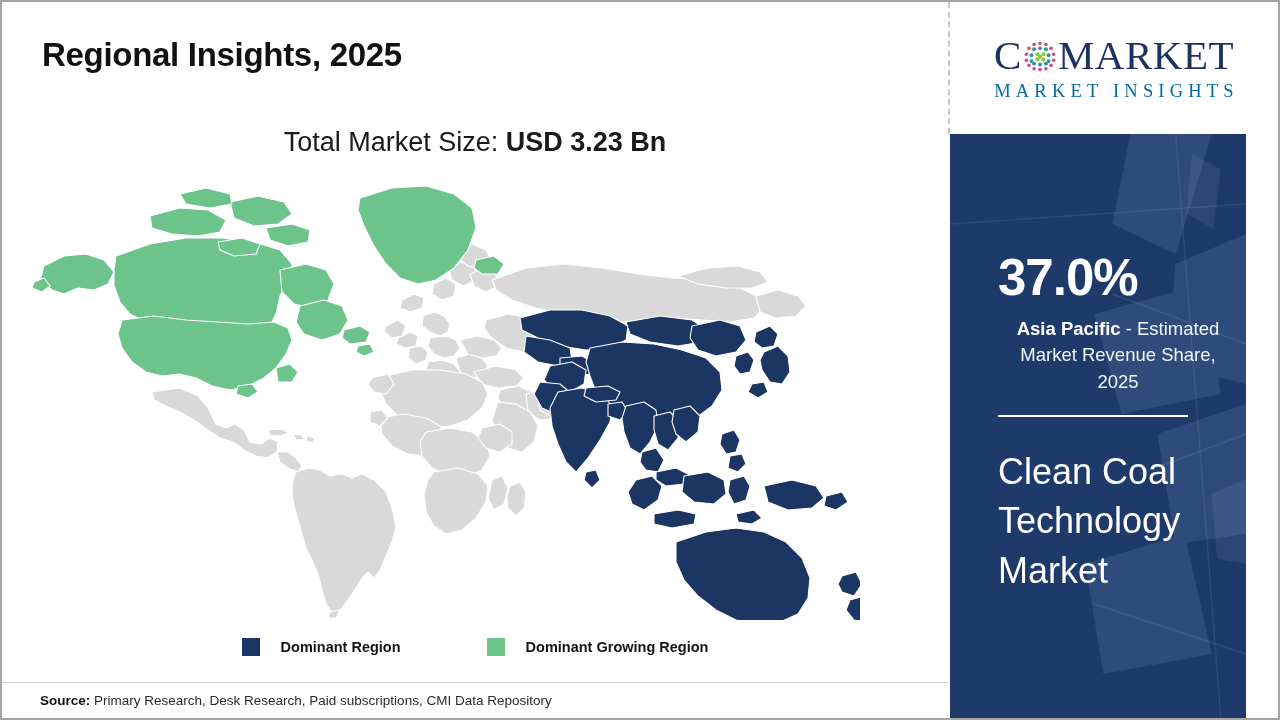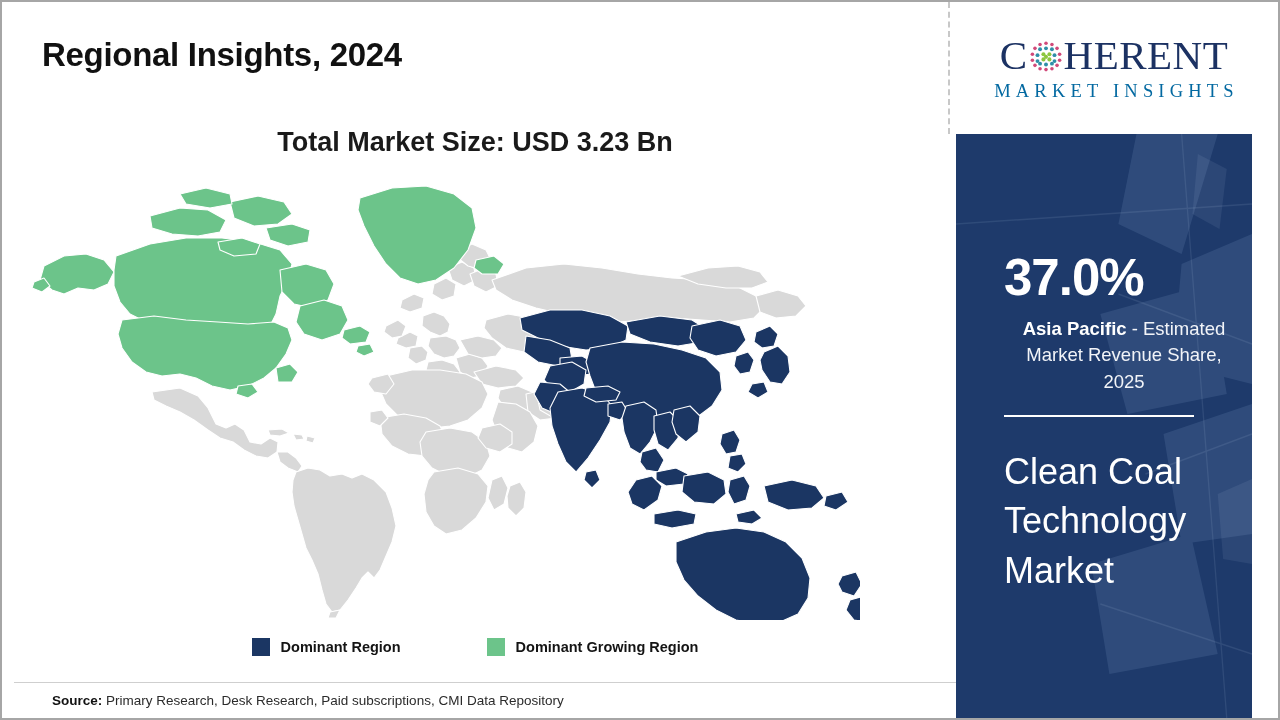--- a/index.html
+++ b/index.html
@@ -42,21 +42,21 @@
   #market-size-line {
     position: absolute;
     left: 0;
     top: 125px;
     width: 946px;
     text-align: center;
     font-size: 27px;
     color: #1a1a1a;
     white-space: nowrap;
   }
-  #market-size-line .label { font-weight: 700; }
+  #market-size-line .label { font-weight: 400; }
   #market-size-line .value { font-weight: bold; }
 
   
   #map-wrap {
     position: absolute;
     left: 28px;
     top: 178px;
     width: 830px;
     height: 440px;
   }
@@ -69,39 +69,39 @@
     top: 636px;
     width: 946px;
     display: flex;
     justify-content: center;
     align-items: center;
     gap: 86px;
   }
   .legend-item {
     display: flex;
     align-items: center;
-    gap: 11px;
+    gap: 21px;
   }
   .legend-swatch {
     width: 18px;
     height: 18px;
     display: block;
     flex: 0 0 auto;
   }
   .legend-label {
     font-size: 14.5px;
     font-weight: bold;
     color: #141414;
     white-space: nowrap;
   }
 
   
   #source-bar {
     position: absolute;
-    left: 12px;
+    left: 0;
     bottom: 0;
     width: 946px;
     height: 36px;
     border-top: 1px solid #cfcfcf;
     display: flex;
     align-items: center;
     padding-left: 38px;
   }
   #source-text {
     font-size: 13.5px;
@@ -165,21 +165,21 @@
     font-size: 18.5px;
     color: #0369a1;
     letter-spacing: 5.2px;
     margin-top: 5px;
     padding-left: 5px;
   }
 
   
   #stat-panel {
     position: absolute;
-    left: 6px;
+    left: 0;
     top: 132px;
     width: 296px;
     height: 584px;
     background: #1e3a6b;
     overflow: hidden;
   }
   #panel-bg { position: absolute; inset: 0; width: 100%; height: 100%; }
 
   #panel-content {
     position: absolute;
@@ -219,21 +219,21 @@
     line-height: 1.38;
   }
 </style>
 </head>
 <body>
 
 <div id="canvas">
 
   <div id="left-panel">
 
-    <div id="page-title">Regional Insights, 2024</div>
+    <div id="page-title">Regional Insights, 2025</div>
 
     <div id="market-size-line">
       <span class="label">Total Market Size: </span><span class="value">USD 3.23 Bn</span>
     </div>
 
     <div id="map-wrap">
       <svg id="map-svg" viewBox="0 0 830 440" xmlns="http://www.w3.org/2000/svg">
 
         <g fill="#d9d9d9" stroke="#ffffff" stroke-width="1.1" stroke-linejoin="round">
 
@@ -436,21 +436,21 @@
             <circle cx="20" cy="30" r="2.3" fill="#2f8fa8"></circle>
             <circle cx="27" cy="29" r="2.3" fill="#2f8fa8"></circle>
 
             <circle cx="17" cy="18" r="2.4" fill="#8cc63f"></circle>
             <circle cx="24" cy="18" r="2.4" fill="#8cc63f"></circle>
             <circle cx="17" cy="24" r="2.4" fill="#8cc63f"></circle>
             <circle cx="24" cy="24" r="2.4" fill="#8cc63f"></circle>
             <circle cx="20" cy="21" r="2.4" fill="#8cc63f"></circle>
           </g>
         </svg>
-        <span class="logo-word">HERENT</span>
+        <span class="logo-word">MARKET</span>
       </div>
       <div id="logo-sub">MARKET INSIGHTS</div>
     </div>
 
     <div id="stat-panel">
       <svg id="panel-bg" viewBox="0 0 328 584" preserveAspectRatio="none" xmlns="http://www.w3.org/2000/svg">
         <rect x="0" y="0" width="328" height="584" fill="#1e3a6b"></rect>
         <g opacity="0.13" fill="#9fc0e8">
           <path d="M200 0 L290 0 L250 120 L180 90 Z"></path>
           <path d="M250 130 L328 100 L328 250 L240 230 Z"></path>

